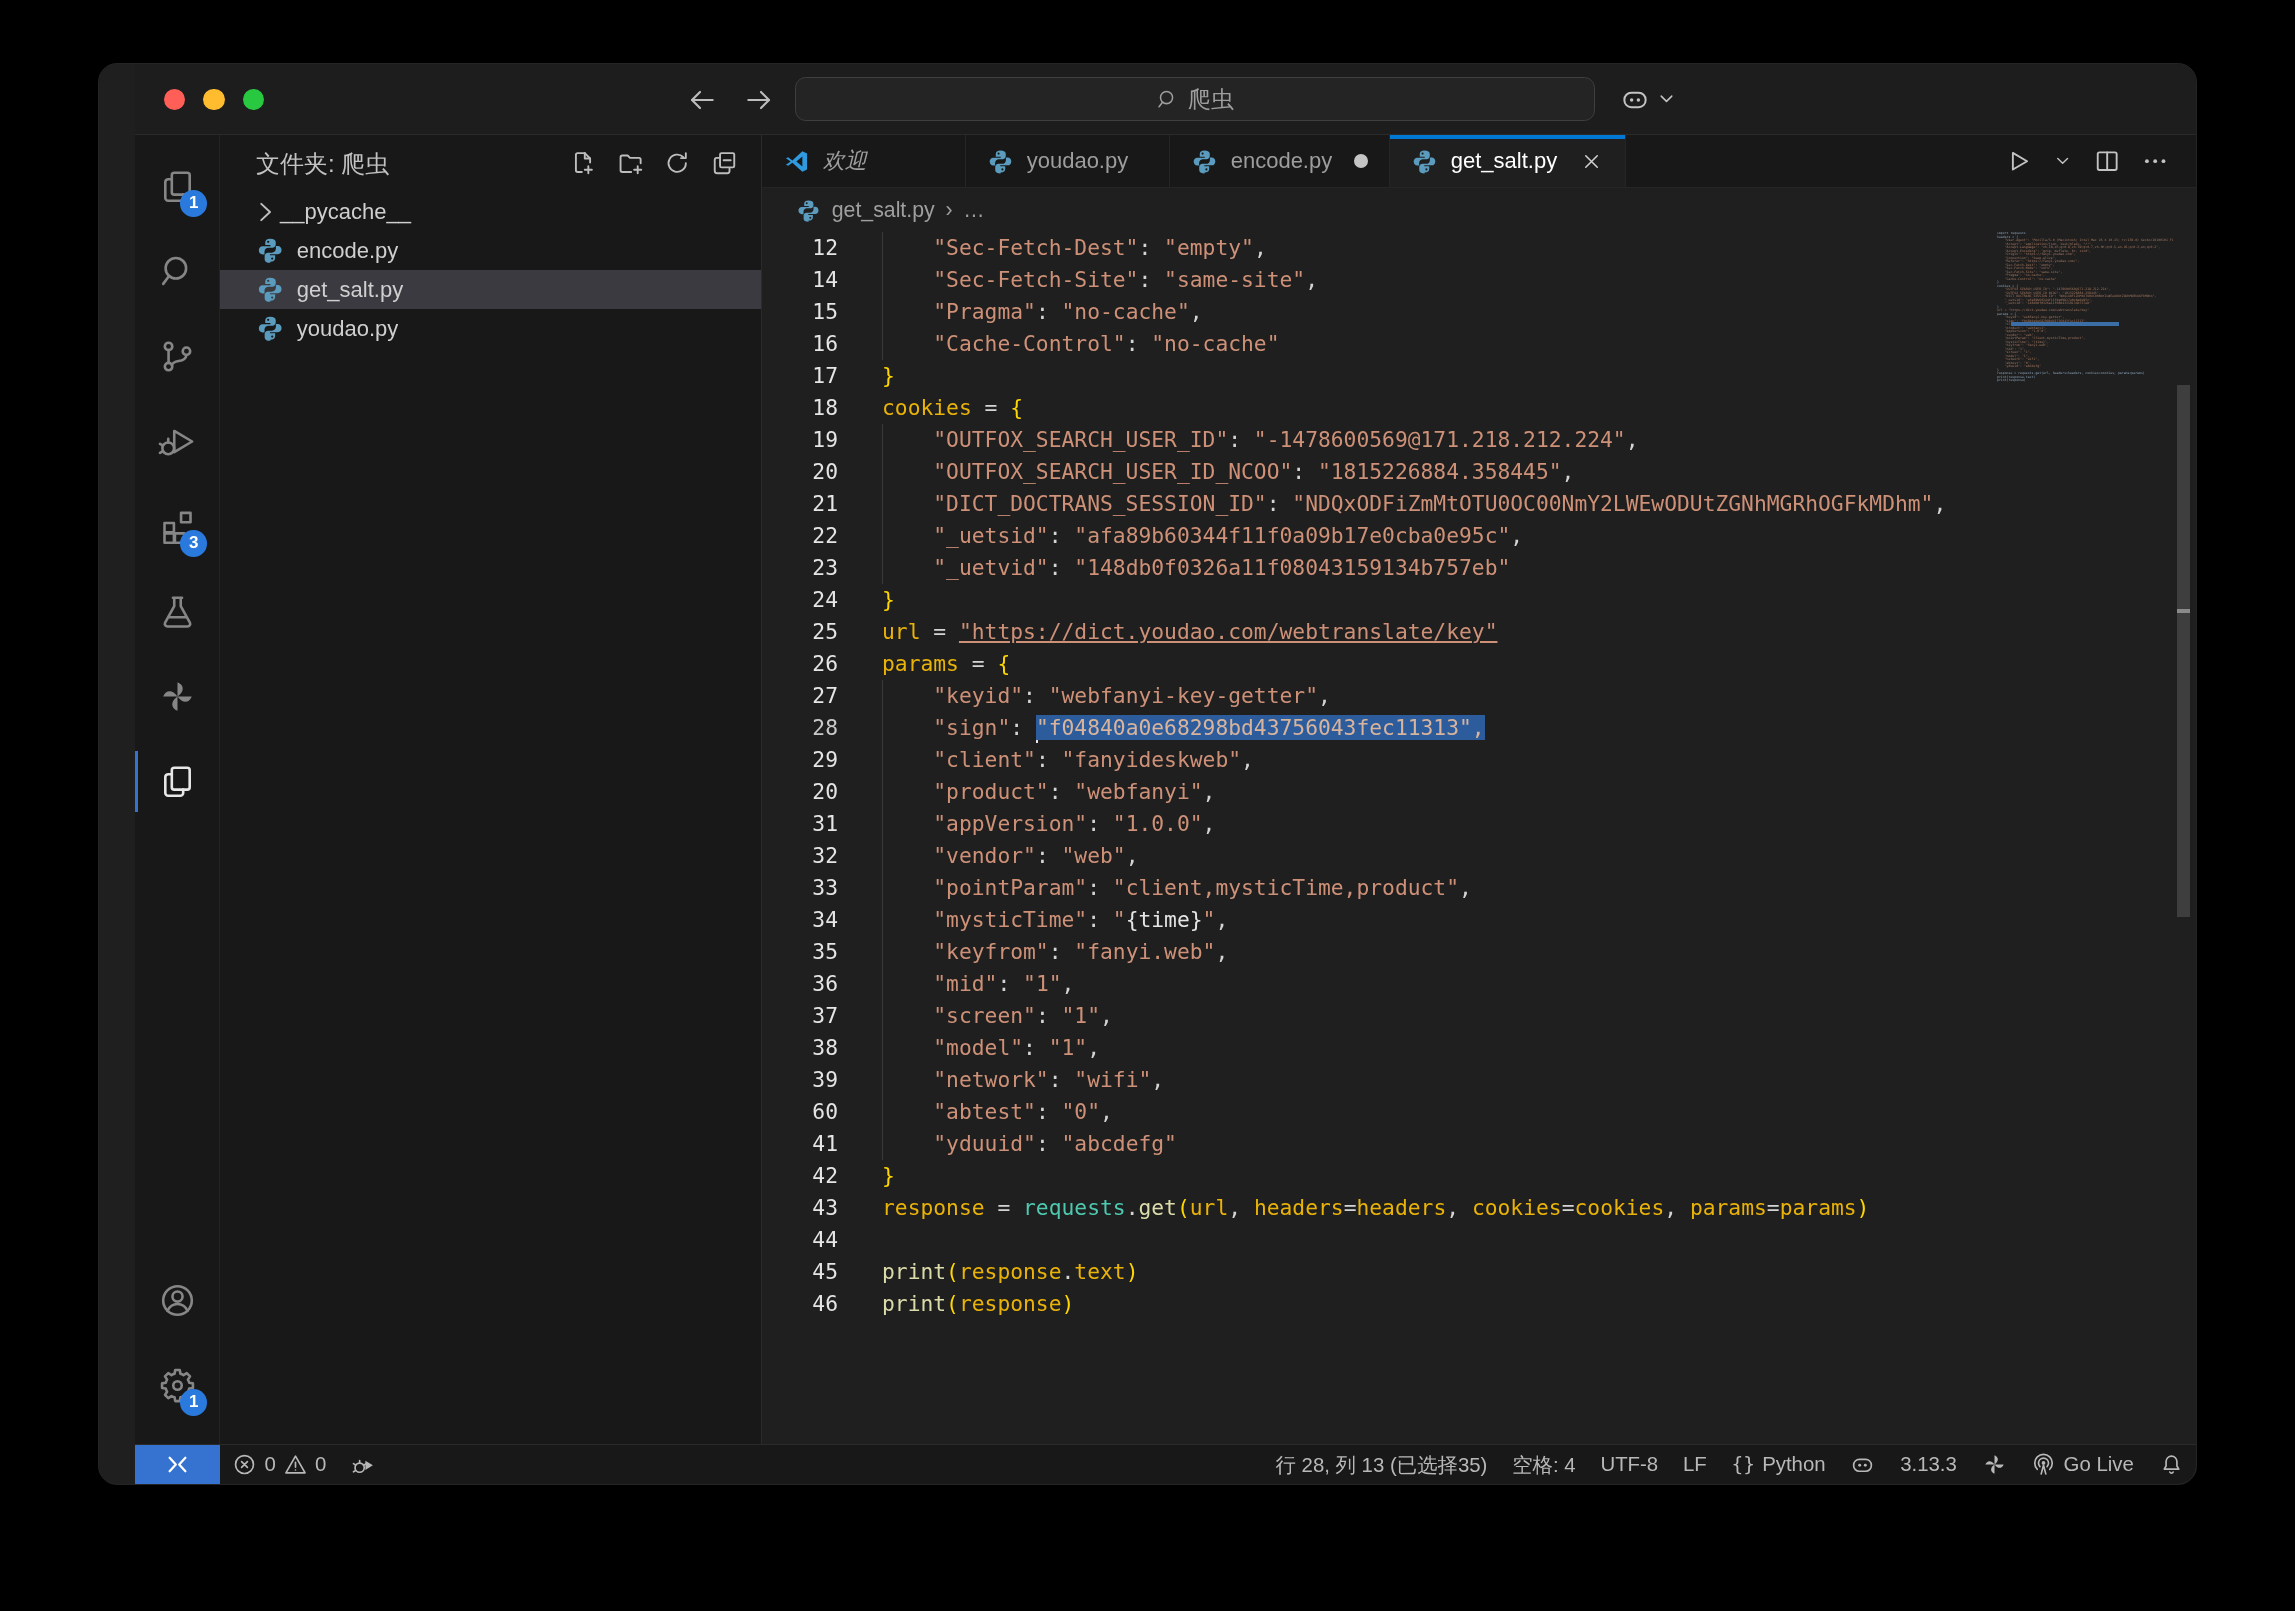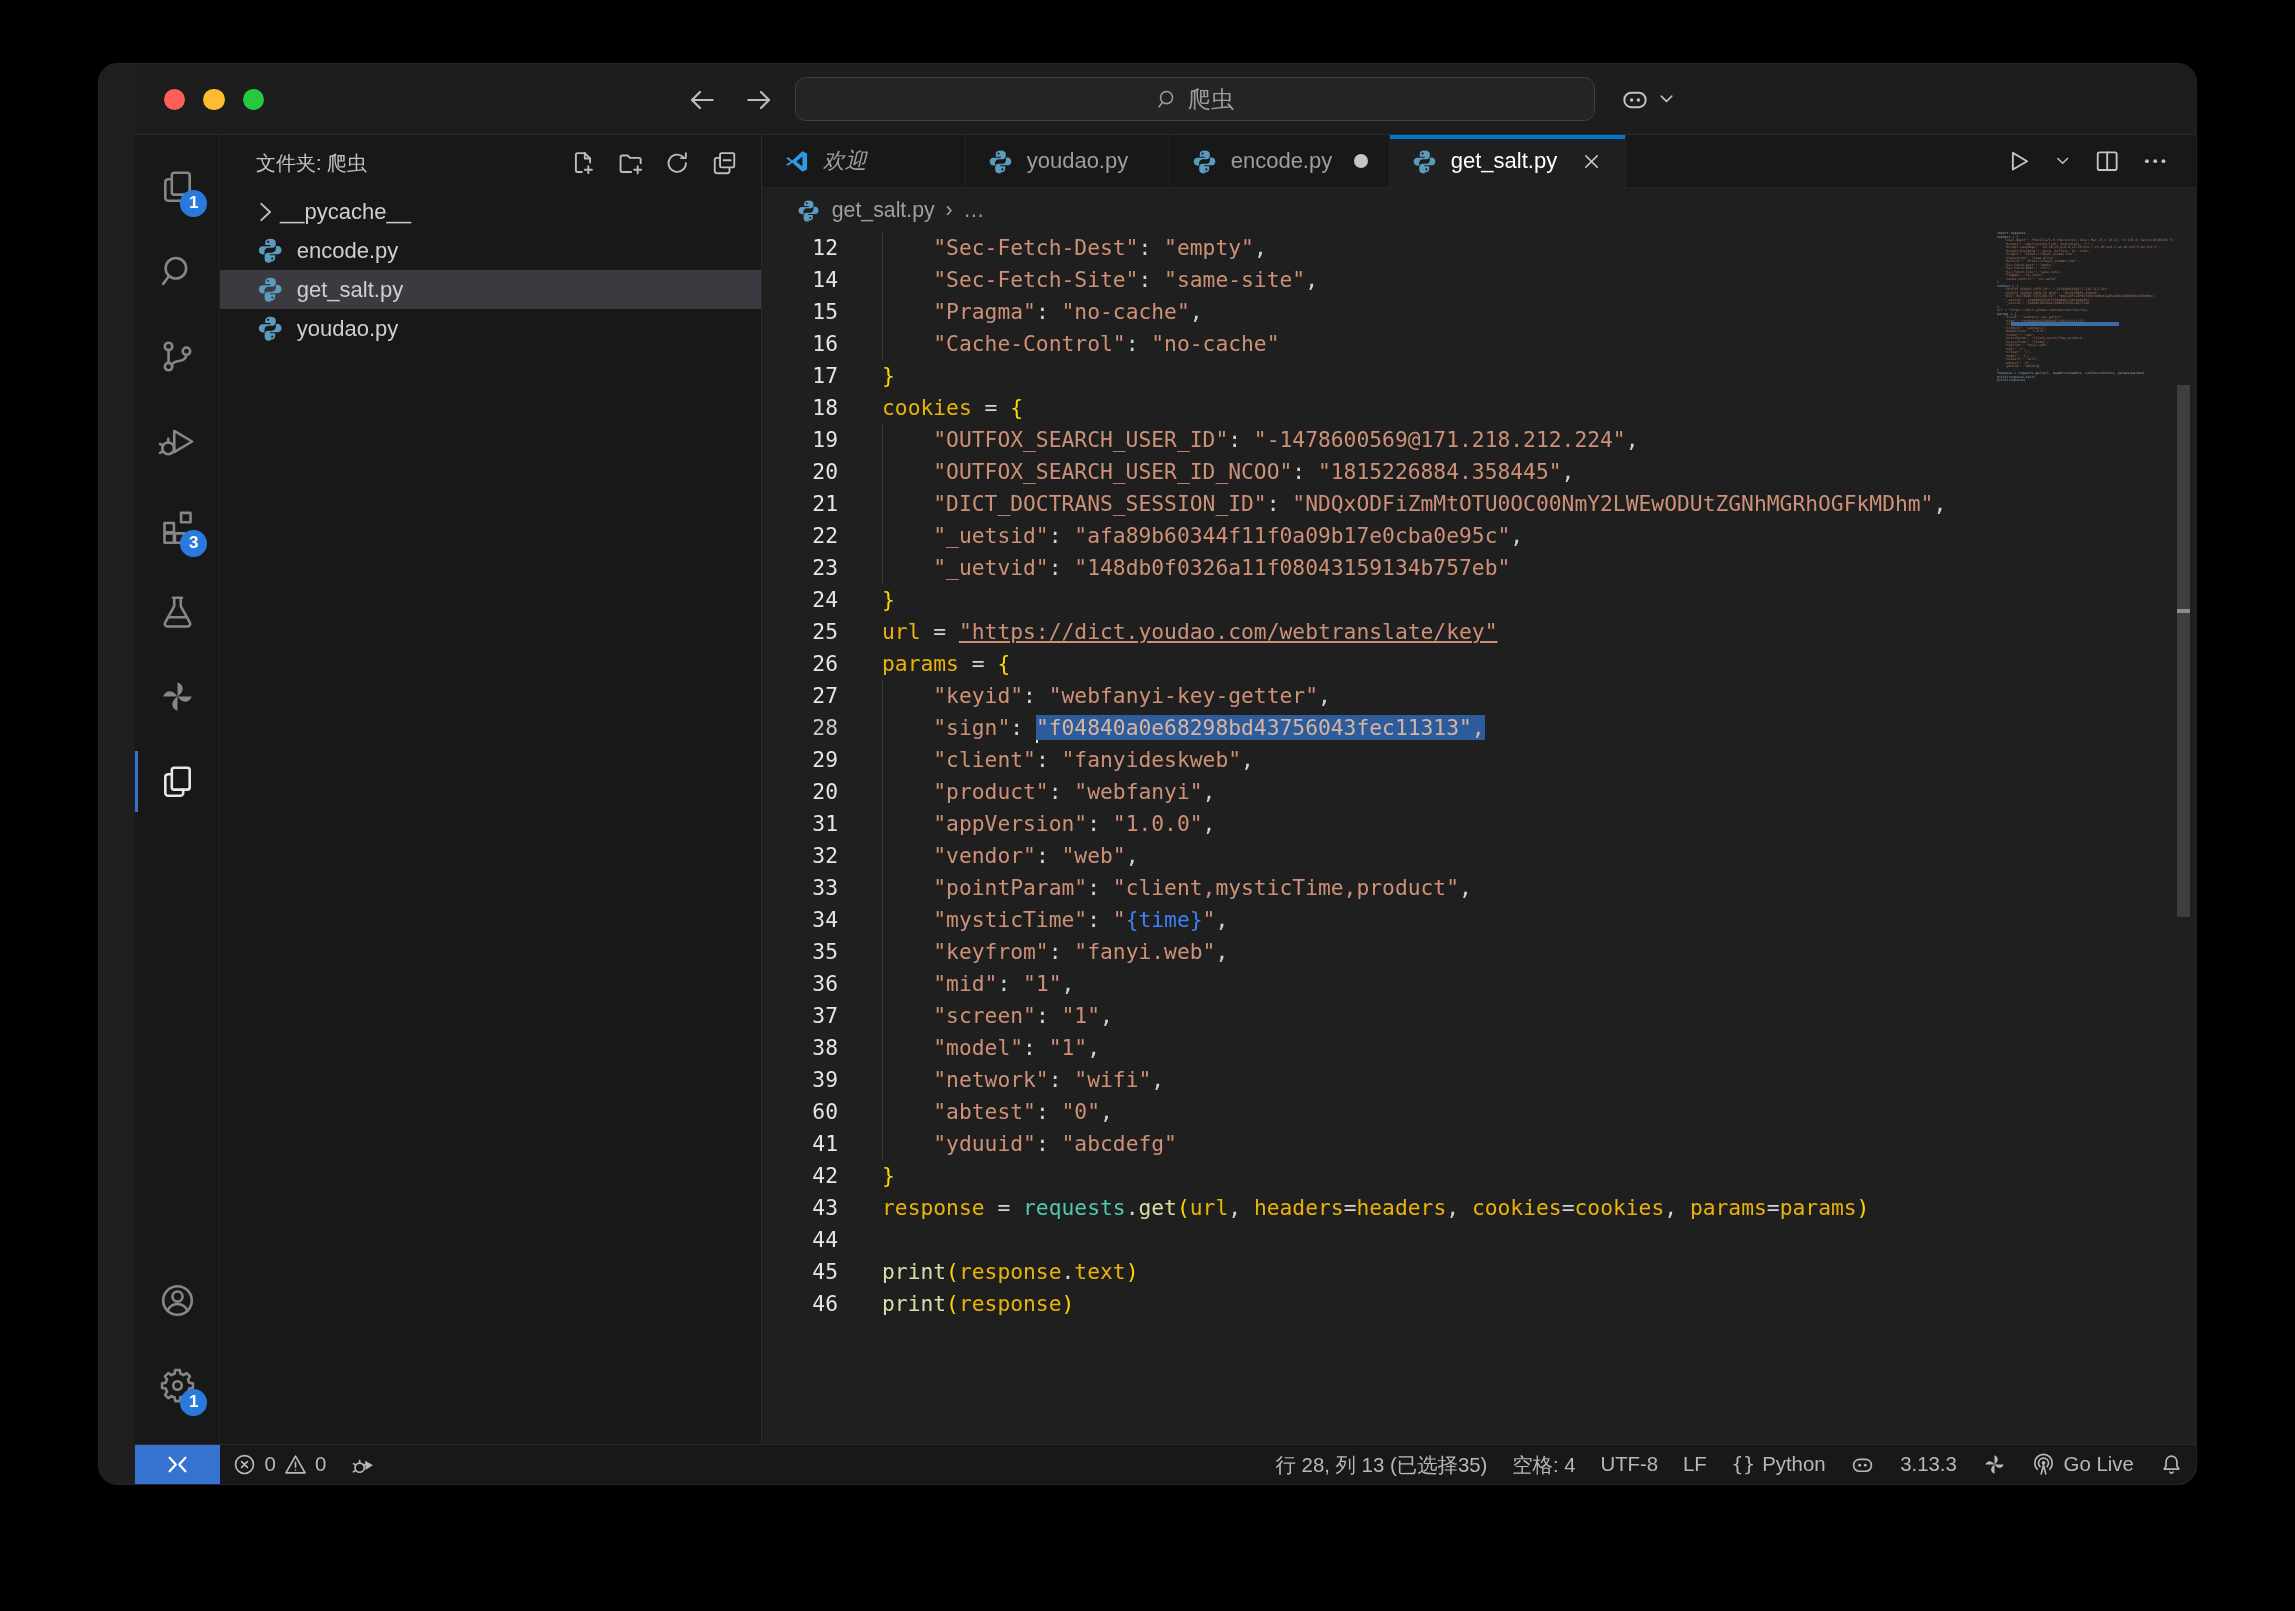--- a/index.html
+++ b/index.html
@@ -42,21 +42,21 @@
   .ab-spacer { flex:1; }
   .ab-bottom { display:flex; flex-direction:column; padding-bottom:16px; }
   .ab-item { position:relative; width:85px; height:85px; display:flex; align-items:center; justify-content:center; color:#868686; cursor:pointer; }
   .ab-item .icn { width:39px; height:39px; }
   .ab-item.active { color:#e7e7e7; }
   .ab-item.active::before { content:""; position:absolute; left:0; top:12.4px; bottom:12.4px; width:3.6px; background:#3673d0; }
   .badge { position:absolute; right:12.4px; bottom:12.4px; min-width:27px; height:27px; padding:0 6.2px; border-radius:13.3px; background:#2a7ade; color:#fff; font-size:17px; font-weight:bold; display:flex; align-items:center; justify-content:center; }
 
   
   .sidebar { width:542px; background:#181818; border-right:0.9px solid #2b2b2b; flex:0 0 auto; display:flex; flex-direction:column; }
-  .sb-header { height:57px; display:flex; align-items:center; padding:0 23px 0 36px; color:#c2c2c2; font-size:20px; }
+  .sb-header { height:57px; display:flex; align-items:center; padding:0 23px 0 36px; color:#c2c2c2; font-size:24px; }
   .sb-title { flex:1; white-space:nowrap; overflow:hidden; }
   .sb-actions { display:flex; gap:18px; color:#bdbdbd; }
   .sb-actions .icn { width:28.4px; height:28.4px; }
   .tree { flex:1; overflow:hidden; }
   .tree-row { height:39px; display:flex; align-items:center; color:#cfcfcf; font-size:22px; cursor:pointer; padding-left:30px; }
   .tree-row.selected { background:#3a3a40; }
   .tree-row .twist { width:30px; height:30px; color:#bdbdbd; flex:0 0 auto; }
   .tree-row .ficon { width:28.4px; height:28.4px; margin-right:12.4px; flex:0 0 auto; }
   .tree-row.file { padding-left:36px; }
   .tree-label { white-space:nowrap; }
@@ -91,21 +91,21 @@
   .ln.cur { color:#c9c9c9; }
   .lcontent { position:relative; margin-left:44px; flex:1; }
   .guide { position:absolute; left:0; top:0; bottom:0; width:0.9px; background:#3a3a3a; }
   .tk-s { color:#ce9178; }
   .tk-u { color:#ce9178; text-decoration:underline; }
   .tk-p { color:#d4d4d4; }
   .tk-v { color:#eab308; }
   .tk-b { color:#ffd700; }
   .tk-m { color:#4ec9b0; }
   .tk-f { color:#dcdcaa; }
-  .tk-i { color:#3b82f6; }
+  .tk-i { color:#e5e5e5; }
   .tk-S { color:#d8b49c; background:#2d5c9d; }
   .cursor { display:inline-block; width:1.8px; height:27px; background:#e6e6e6; vertical-align:middle; margin-right:-1.8px; }
 
   
   .minimap { position:absolute; top:0; right:23px; width:176px; height:100%; overflow:hidden; }
   .mm-line { font-family:"DejaVu Sans Mono",monospace; font-size:3.2px; line-height:3.5px; white-space:pre; color:#a3765f; }
   .mm-line.blue { color:#88a1b8; }
   .mm-sel { position:absolute; left:14.2px; width:108px; height:4.4px; background:#3a6ea5; }
   .vscroll { position:absolute; top:0; right:5.3px; width:14.2px; height:100%; }
   .vthumb { position:absolute; left:0.9px; width:12.4px; top:153px; height:532px; background:rgba(121,121,121,.35); }

